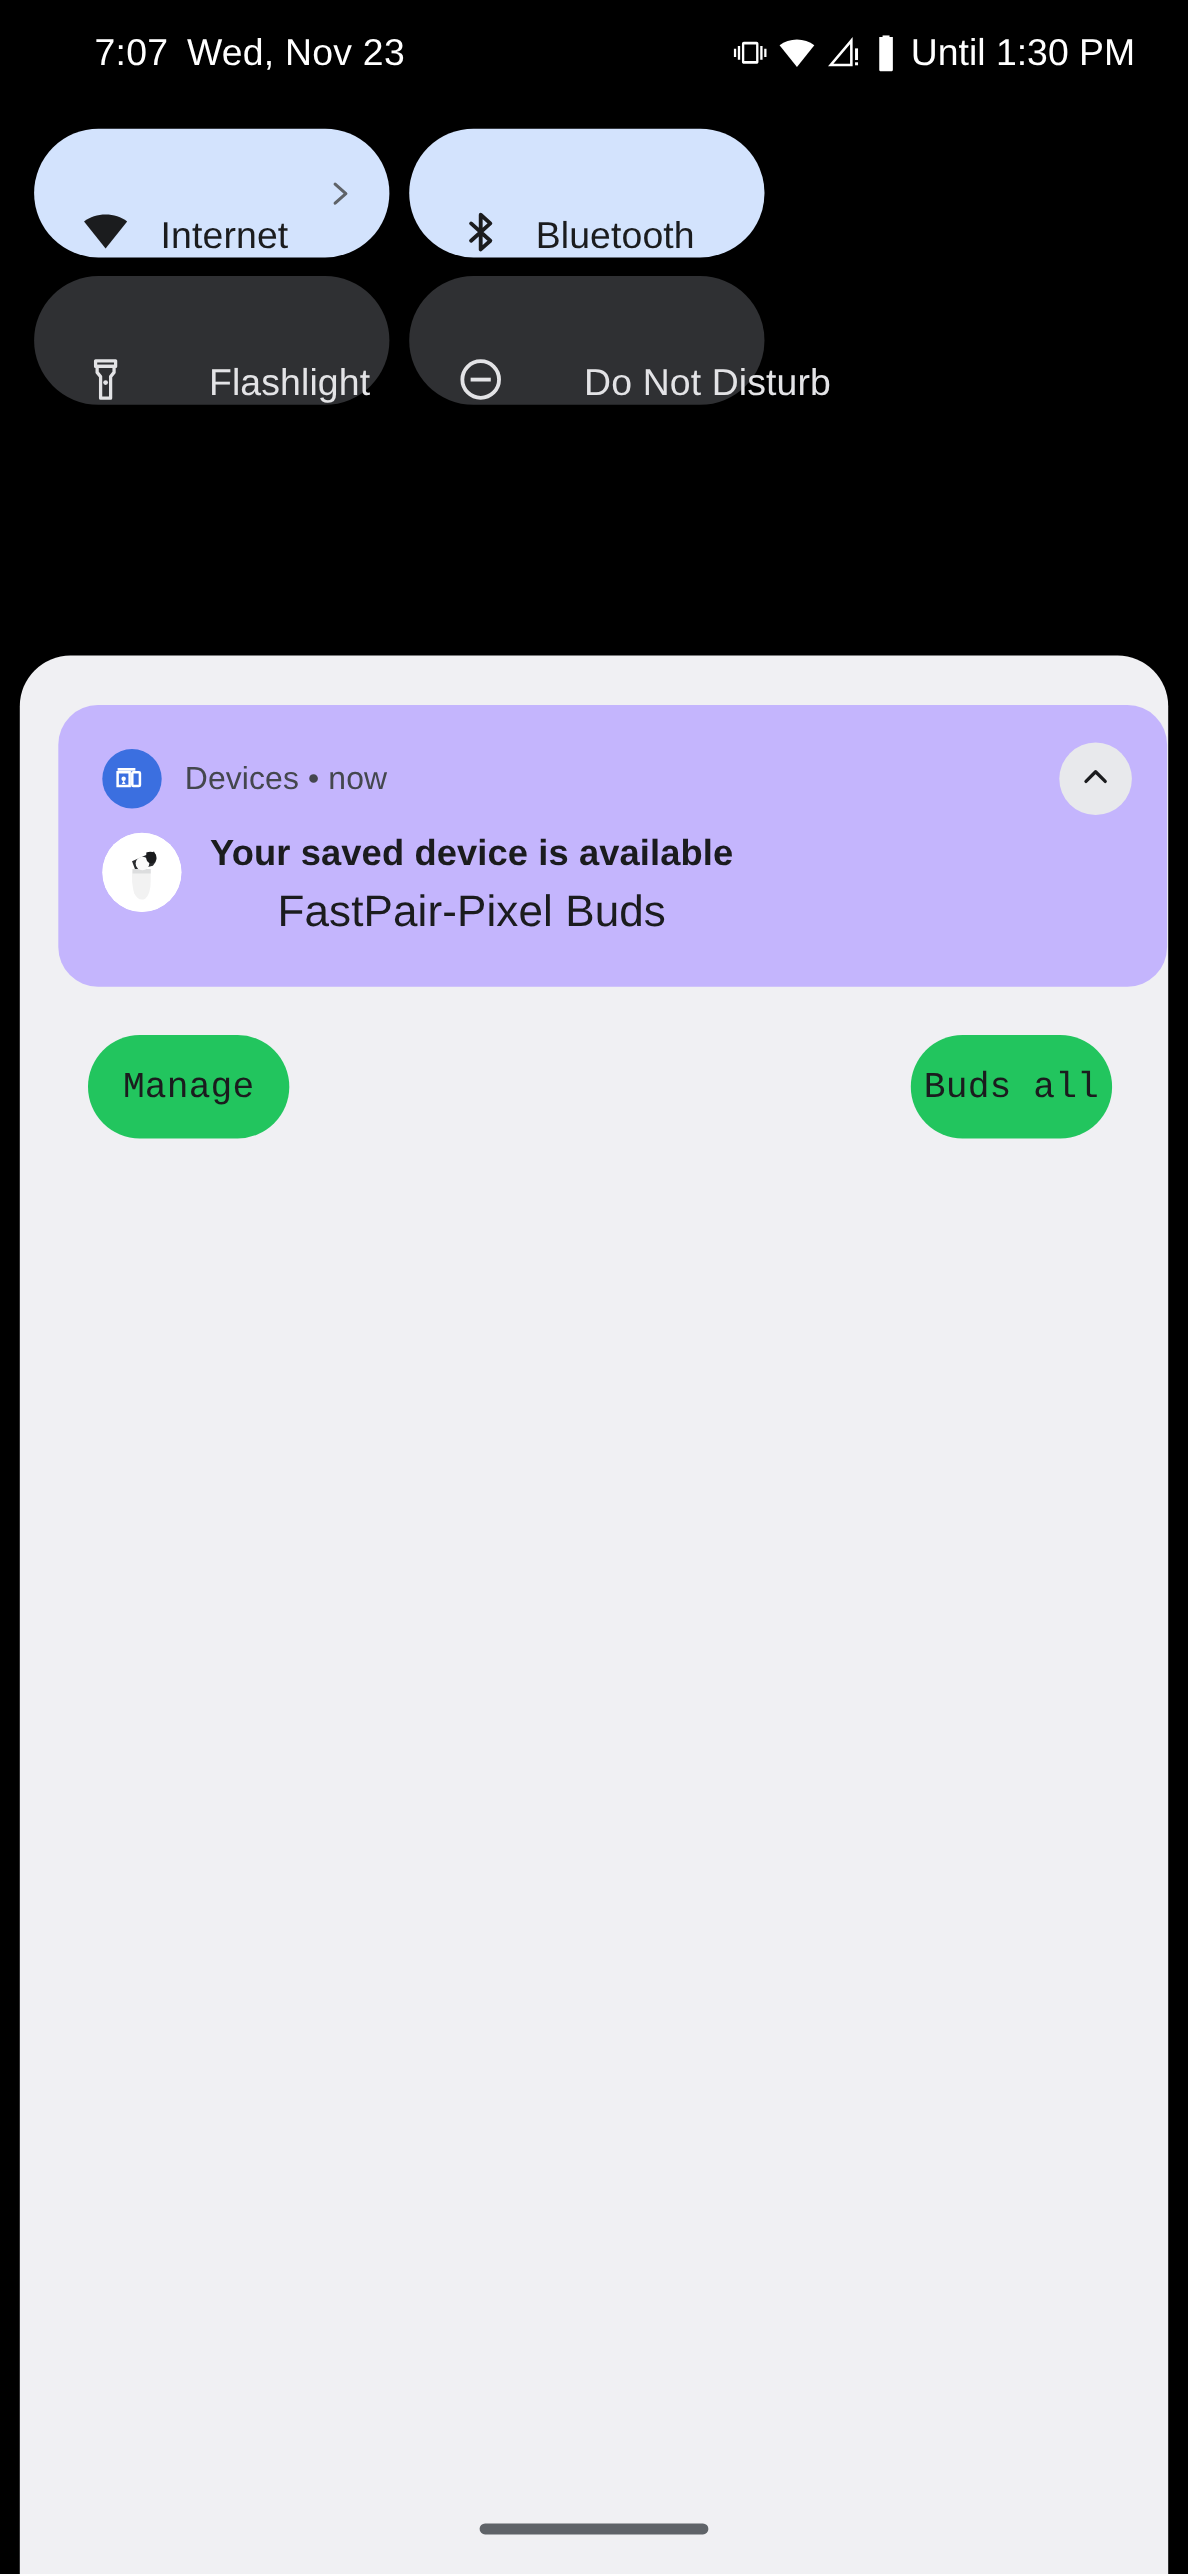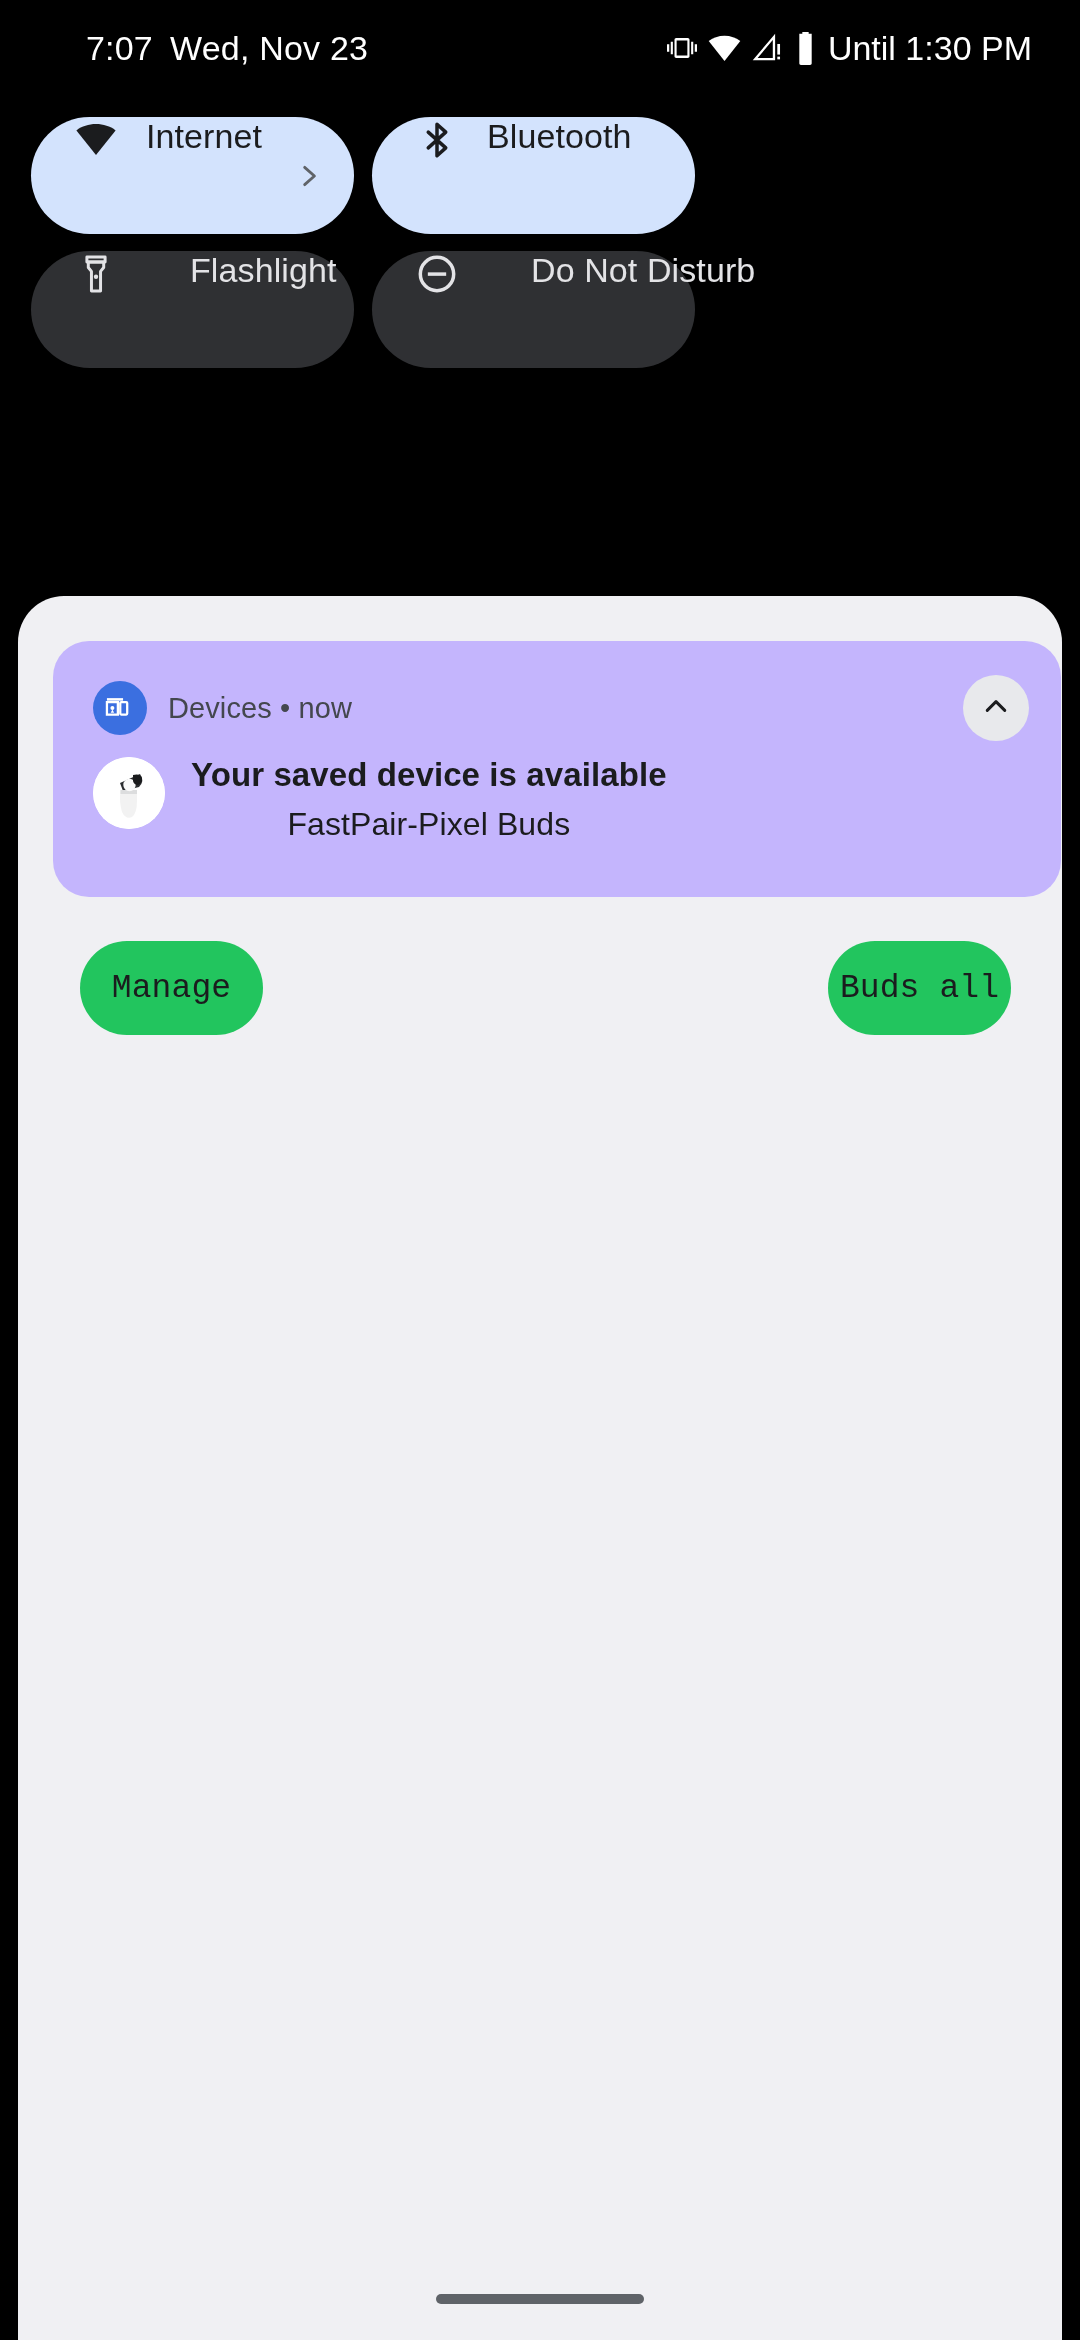--- a/index.html
+++ b/index.html
@@ -55,21 +55,21 @@
     width: 1018px;
     display: grid;
     grid-template-columns: 323px 323px;
     grid-column-gap: 18px;
     grid-row-gap: 17px;
   }
   .tile {
     height: 117px;
     border-radius: 60px;
     display: flex;
-    align-items: flex-start;
+    align-items: flex-end;
     padding-left: 42px;
     position: relative;
   }
   .tile.active { background: #D3E3FD; color: #1B1C1E; }
   .tile.inactive { background: #2F3033; color: #E3E3E6; gap: 44px; }
   .tile-icon {
     width: 46px;
     height: 46px;
     flex: 0 0 46px;
     display: flex;
@@ -171,21 +171,21 @@
   }
   .notif-text-col { padding-top: 2px; text-align: center; }
   .notif-title {
     font-size: 33px;
     font-weight: bold;
     color: #1B1C1E;
     letter-spacing: 0.1px;
     line-height: 1.22;
   }
   .notif-sub {
-    font-size: 32px;
+    font-size: 40px;
     color: #1B1C1E;
     letter-spacing: 0.1px;
     margin-top: 10px;
     line-height: 1.22;
   }
 
   
   .shade-footer {
     position: absolute;
     top: 345px;

